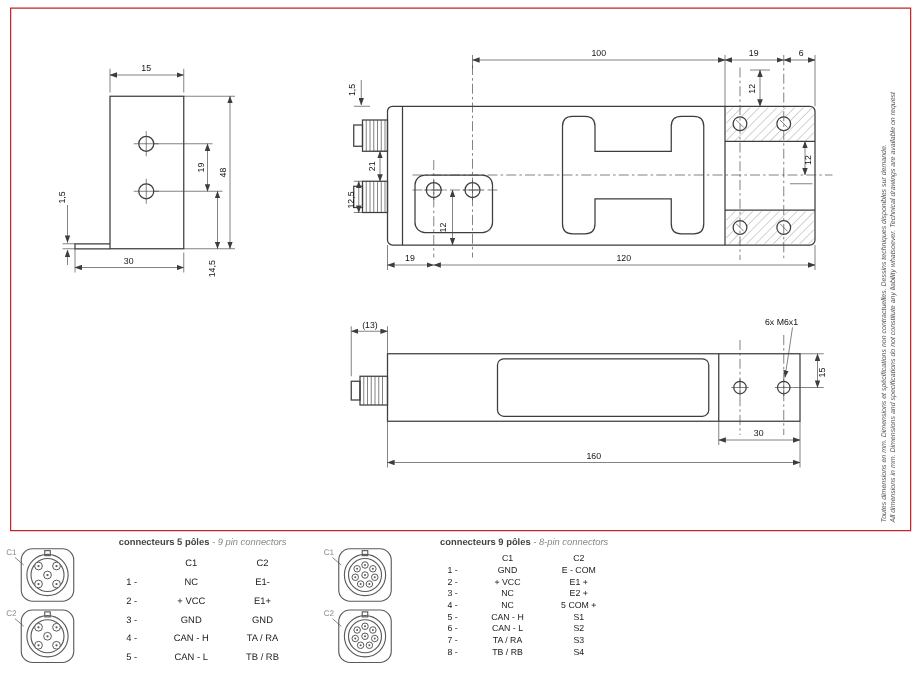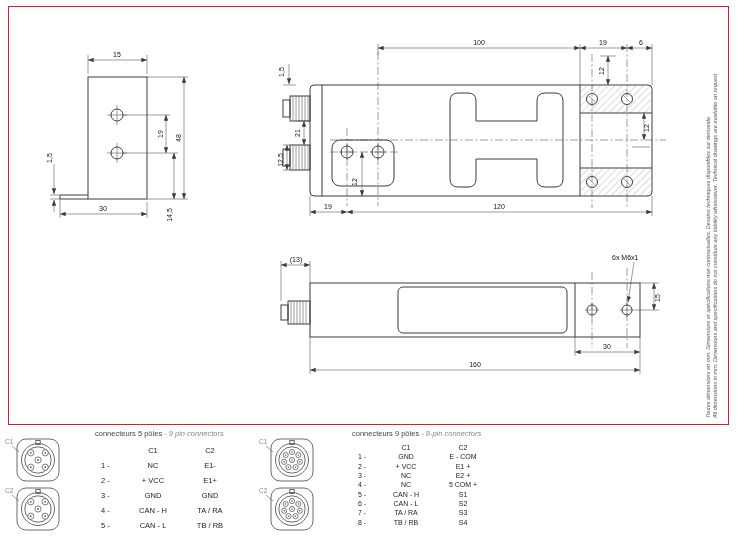--- a/index.html
+++ b/index.html
@@ -18,21 +18,21 @@
   .dt{font-size:7px;fill:#111;font-family:"Liberation Sans",sans-serif}
   .lt{font-size:6.5px;fill:#8a8a8a;font-family:"Liberation Sans",sans-serif}
   
   .vnotes{position:absolute;left:705px;top:8px;width:410px;
           transform:rotate(-90deg) translateX(-410px);transform-origin:0 0;
           font-size:5.6px;font-style:italic;color:#555;
           display:flex;flex-direction:column;gap:1px;white-space:nowrap}
   
   .ctable{position:absolute}
   .ttl{white-space:nowrap;margin-bottom:5px;font-size:7.5px}
-  .ttl b{font-weight:400;color:#444}
+  .ttl b{font-weight:700;color:#444}
   .ttl i{font-style:italic;color:#888;margin-left:2px;font-weight:400}
   .crow{display:grid;align-items:center}
   .cc{text-align:center}
   .cn{padding-left:6px}
   .t5{left:95px;top:429px;width:150px;font-size:7.5px}
   .t5 .crow{grid-template-columns:30px 56px 58px;height:15px}
   .t8{left:352px;top:429px;width:150px;font-size:7px}
   .t8 .crow{grid-template-columns:26px 56px 58px;height:9.3px}
 </style>
 </head>

